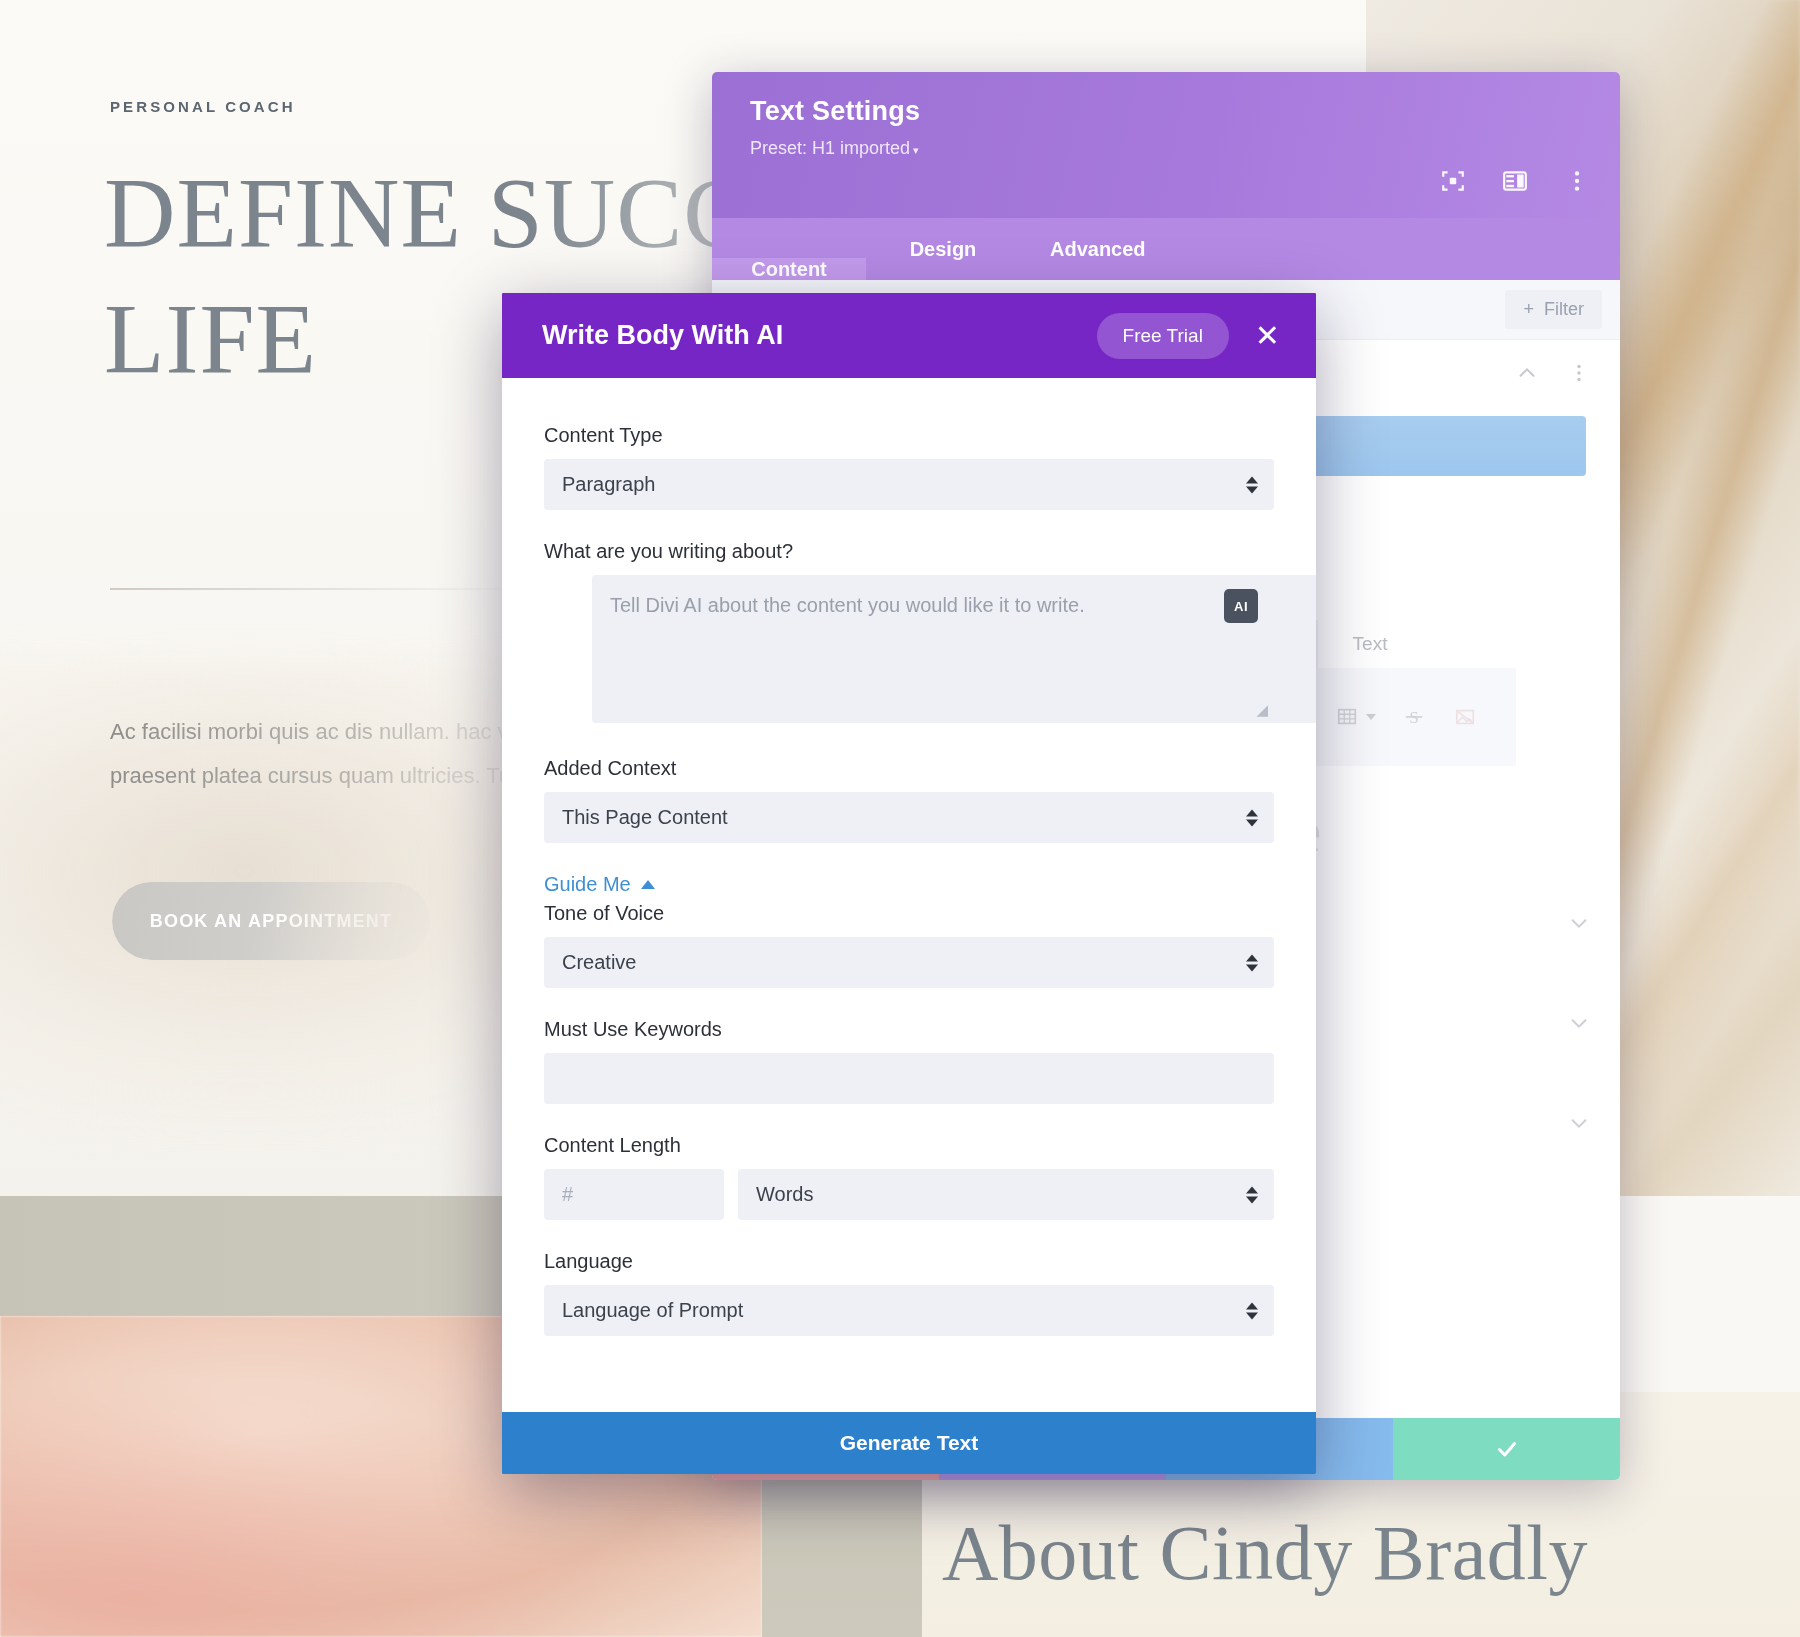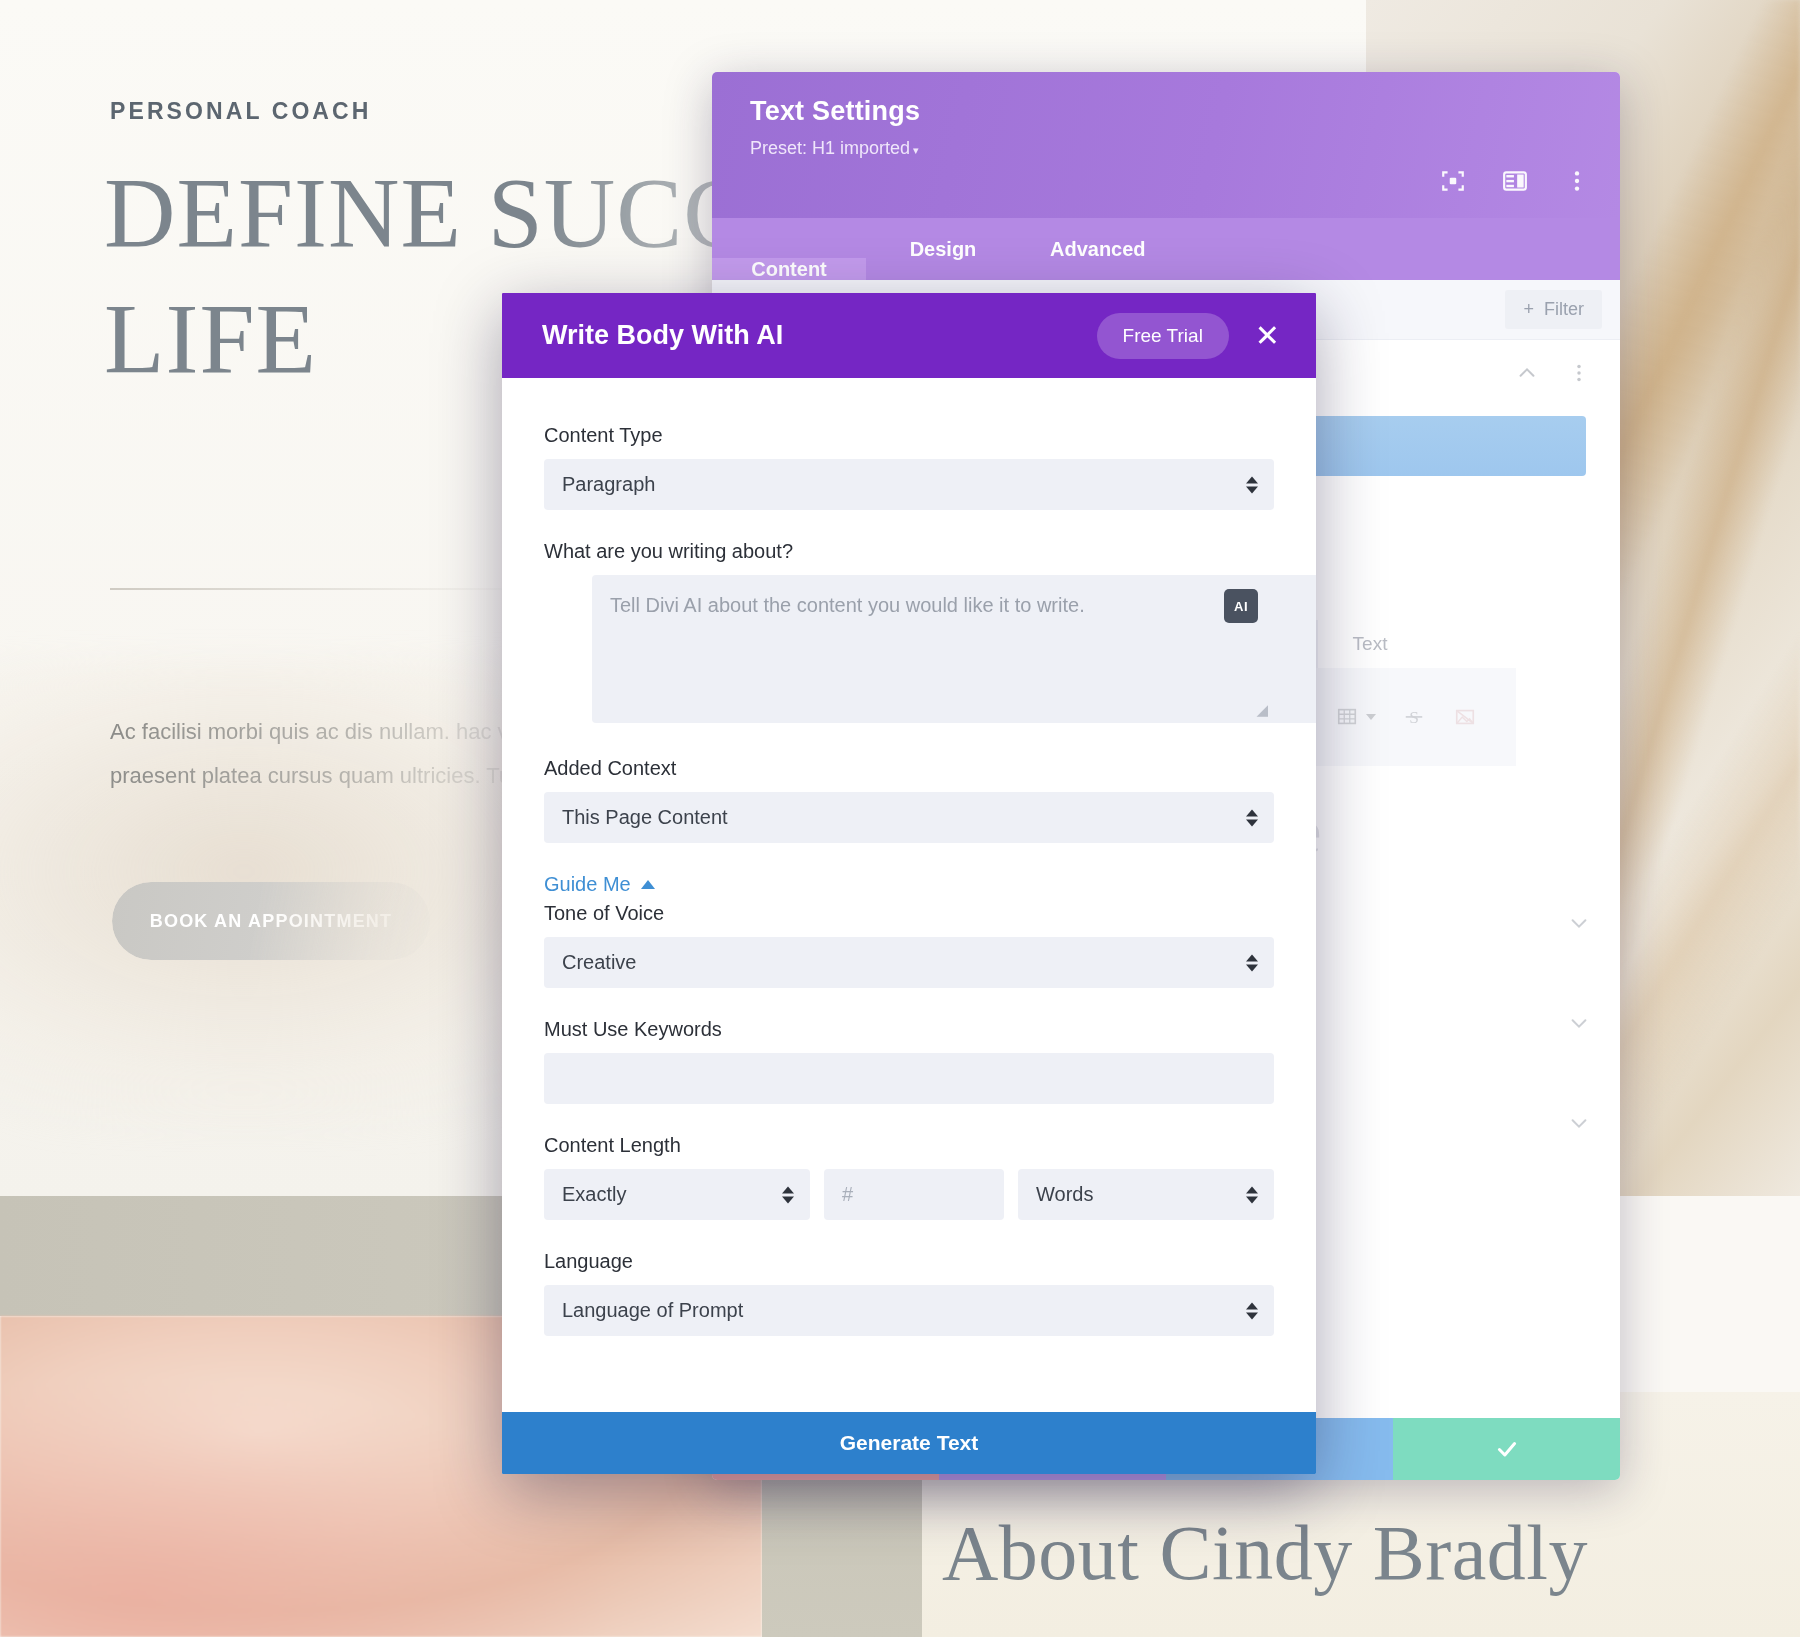--- a/index.html
+++ b/index.html
@@ -35,21 +35,21 @@
   }
 
   .bg-soft-blob {
     position: absolute; left: -60px; top: 660px; width: 760px; height: 470px;
     background: radial-gradient(ellipse at 40% 45%, rgba(226,215,200,.75) 0%, rgba(240,233,222,.35) 55%, rgba(250,248,244,0) 78%);
     filter: blur(14px);
   }
 
   .hero-eyebrow {
     position: absolute; left: 110px; top: 98px;
-    font-size: 23px; font-weight: 700; letter-spacing: 3.1px;
+    font-size: 15px; font-weight: 700; letter-spacing: 3.1px;
     color: #5c6670;
   }
   .hero-title {
     position: absolute; left: 104px; top: 150px; width: 1150px;
     font-family: "Liberation Serif", serif;
     font-size: 99px; line-height: 1.27; font-weight: 400;
     color: #7c858d; letter-spacing: 1px;
     -webkit-mask-image: linear-gradient(96deg, #000 0%, #000 37%, rgba(0,0,0,.30) 60%, rgba(0,0,0,.06) 74%);
     mask-image: linear-gradient(96deg, #000 0%, #000 37%, rgba(0,0,0,.30) 60%, rgba(0,0,0,.06) 74%);
   }
@@ -474,29 +474,20 @@
       <div class="fgroup">
         <div class="fl">Must Use Keywords</div>
         <div class="ctrl plain">
           <input type="text" placeholder="" style="">
         </div>
       </div>
 
       <div class="fgroup">
         <div class="fl">Content Length</div>
         <div class="len-row">
-          <div class="c1">
-            <div class="ctrl select">
-              <span>Exactly</span>
-              <span class="sel-arrows">
-                  <i class="up"></i>
-                  <i class="dn"></i>
-                </span>
-            </div>
-          </div>
           <div class="c2">
             <div class="ctrl plain">
               <input type="text" placeholder="#" style="">
             </div>
           </div>
           <div class="c3">
             <div class="ctrl select">
               <span>Words</span>
               <span class="sel-arrows">
                   <i class="up"></i>

